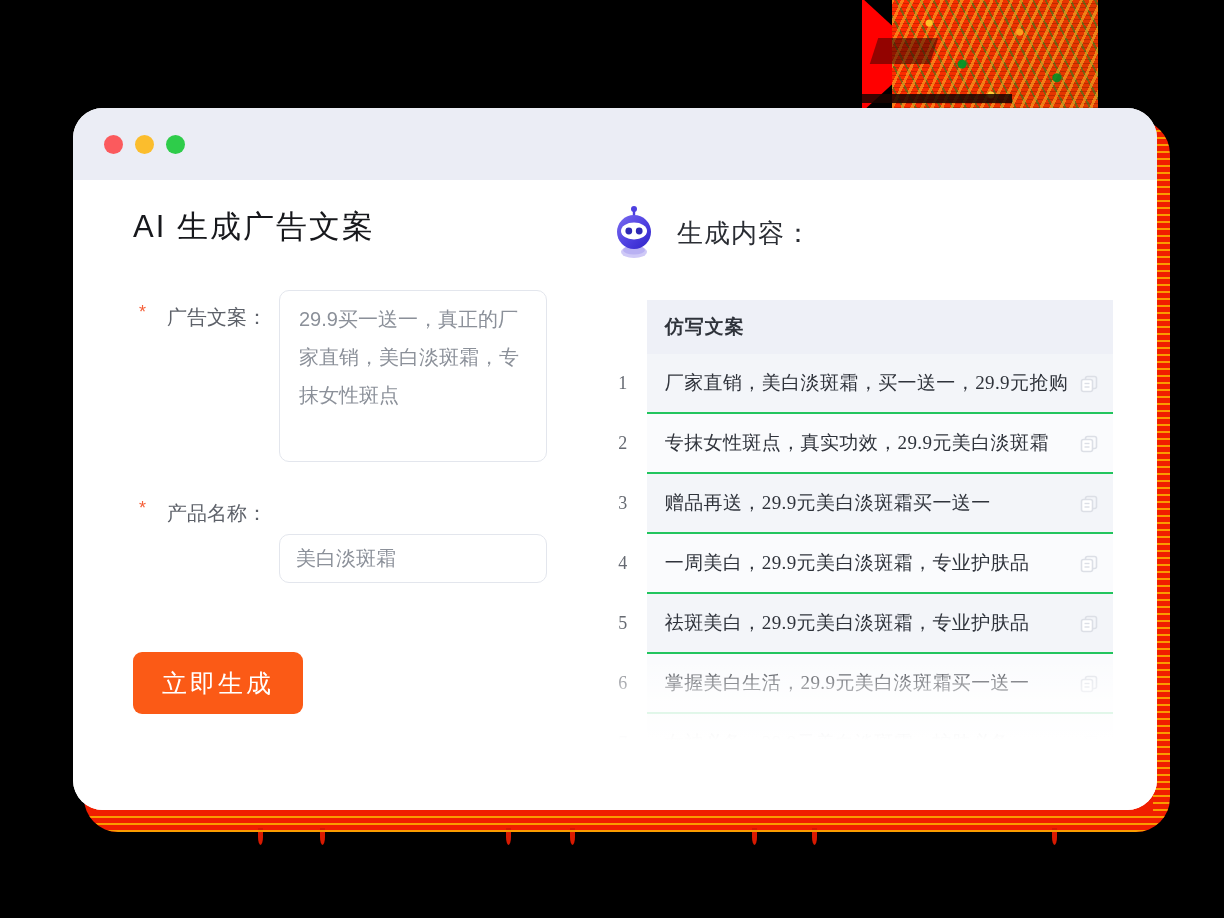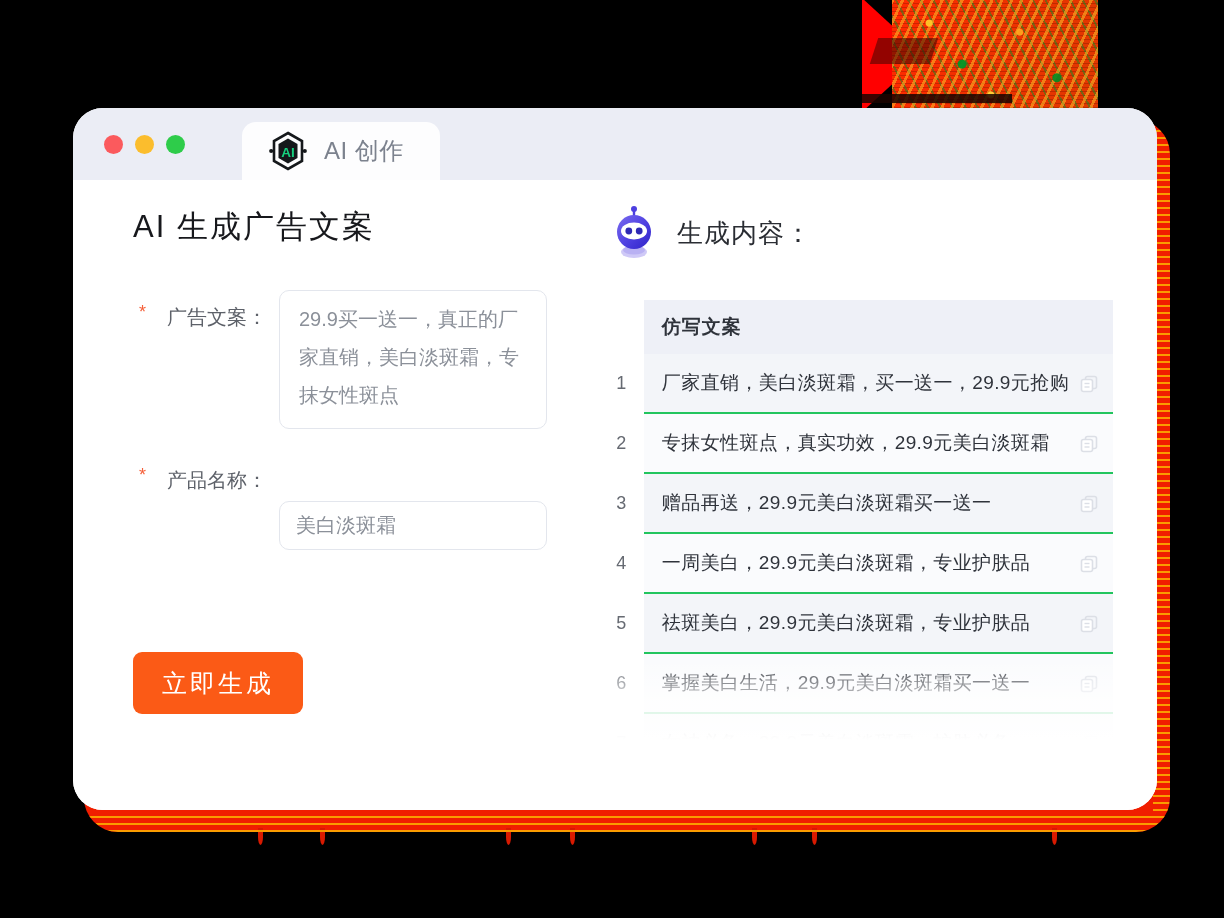--- a/index.html
+++ b/index.html
@@ -215,21 +215,21 @@
     border: 1px solid #e3e6ed;
     border-radius: 10px;
     background: #ffffff;
     color: #8b9099;
     font-size: 20px;
     line-height: 38px;
     padding: 9px 16px;
     font-family: inherit;
   }
   .input-box.area {
-    height: 139px;
+    height: 172px;
     line-height: 38px;
     overflow: hidden;
     white-space: pre-wrap;
     padding-left: 19px;
   }
   .input-box.single { height: 49px; line-height: 29px; padding: 9px 16px; margin-top: 48px; }
 
   .generate-btn {
     position: absolute;
     left: 60px;
@@ -244,20 +244,21 @@
     letter-spacing: 3px;
     font-family: inherit;
     cursor: pointer;
   }
 
   
   .right {
     flex: 1;
     padding: 26px 44px 0 26px;
     position: relative;
+    font-family: Liberation Serif, serif;
   }
   .right-head {
     display: flex;
     align-items: center;
     gap: 20px;
     margin-bottom: 40px;
     padding-left: 12px;
   }
   .robot { width: 46px; height: 54px; display: block; flex: 0 0 46px; }
   .right-title {
@@ -347,30 +348,20 @@
 
   <div class="window">
 
     <div class="titlebar">
       <div class="traffic">
         <div class="dot red"></div>
         <div class="dot yellow"></div>
         <div class="dot green"></div>
       </div>
 
-      <div class="tab">
-        <svg class="ai-hex" viewBox="0 0 40 40">
-          <path d="M20 2 L34 10 L34 30 L20 38 L6 30 L6 10 Z" fill="none" stroke="#15181b" stroke-width="2.6"></path>
-          <path d="M20 7.5 L29.5 13 L29.5 27 L20 32.5 L10.5 27 L10.5 13 Z" fill="#15181b"></path>
-          <circle cx="3.2" cy="20" r="2.1" fill="#15181b"></circle>
-          <circle cx="36.8" cy="20" r="2.1" fill="#15181b"></circle>
-          <text x="20" y="25.6" font-family="Liberation Sans, sans-serif" font-size="13.5" font-weight="bold" fill="#16d07e" text-anchor="middle">AI</text>
-        </svg>
-        <span class="tab-label">AI 创作</span>
-      </div>
     </div>
 
     <div class="body">
 
       <div class="left">
         <div class="page-title">AI 生成广告文案</div>
 
         <div class="field-row">
           <div class="field-label">
             <span class="req">*</span>

